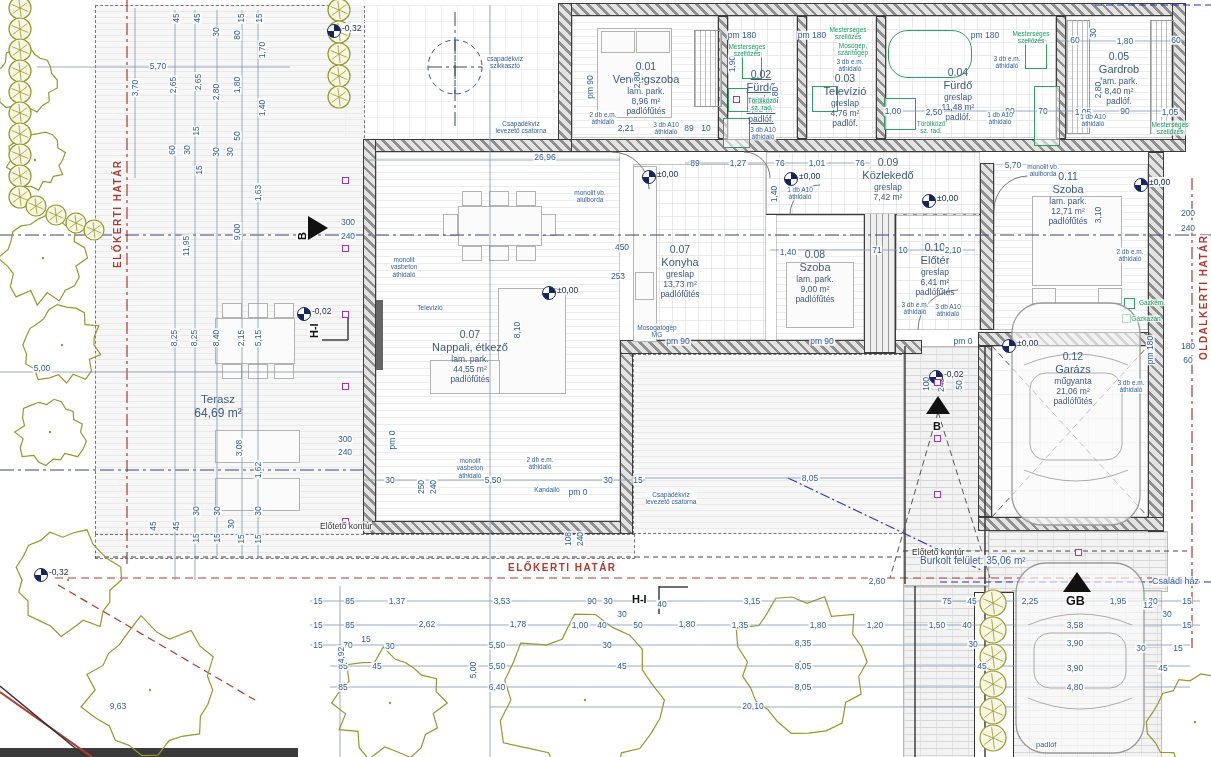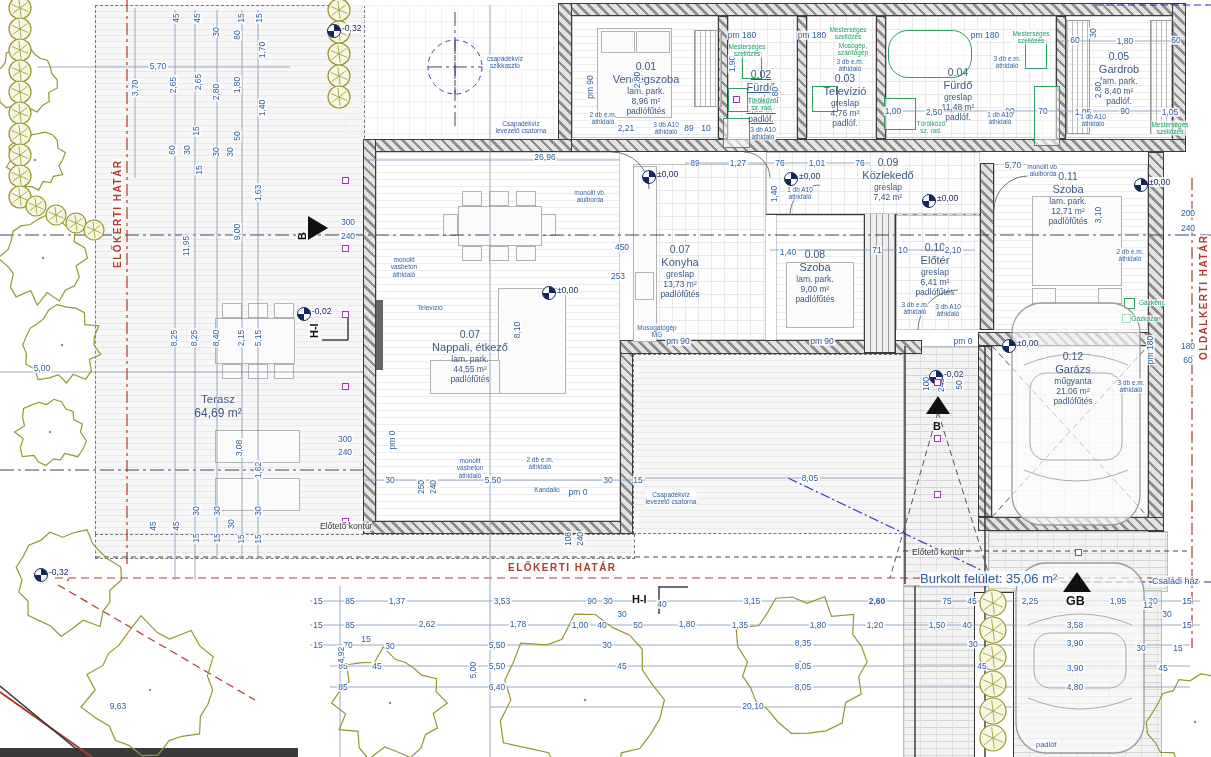--- a/index.html
+++ b/index.html
@@ -509,21 +509,21 @@
 
   <div id="dims">
       <div class="abs dim" style="left: 318px; top: 601px;">15</div>
       <div class="abs dim" style="left: 350px; top: 601px;">85</div>
       <div class="abs dim" style="left: 397px; top: 601px;">1,37</div>
       <div class="abs dim" style="left: 502px; top: 601px;">3,53</div>
       <div class="abs dim" style="left: 592px; top: 601px;">90</div>
       <div class="abs dim" style="left: 608px; top: 601px;">30</div>
       <div class="abs dim" style="left: 662px; top: 604px;">40</div>
       <div class="abs dim" style="left: 752px; top: 601px;">3,15</div>
-      <div class="abs dim" style="left: 877px; top: 601px; font-weight: bold;">2,60</div>
+      <div class="abs dim" style="left: 877px; top: 581px;">2,60</div>
       <div class="abs dim" style="left: 947px; top: 601px;">75</div>
       <div class="abs dim" style="left: 972px; top: 601px;">45</div>
       <div class="abs dim" style="left: 1030px; top: 601px;">2,25</div>
       <div class="abs dim" style="left: 1118px; top: 601px;">1,95</div>
       <div class="abs dim" style="left: 1153px; top: 601px;">30</div>
       <div class="abs dim" style="left: 1187px; top: 601px;">15</div>
       <div class="abs dim" style="left: 318px; top: 625px;">15</div>
       <div class="abs dim" style="left: 350px; top: 625px;">85</div>
       <div class="abs dim" style="left: 427px; top: 624px;">2,62</div>
       <div class="abs dim" style="left: 518px; top: 624px;">1,78</div>
@@ -856,21 +856,21 @@
       <div class="psq" style="left: 934px; top: 491px;"></div>
       <div class="psq" style="left: 1075px; top: 549px;"></div>
       <div class="psq" style="left: 733px; top: 96px;"></div>
     </div>
 
   <div class="abs boundary" style="left:508px;top:562px">ELŐKERTI HATÁR</div>
   <div class="abs boundary rot90" style="left:112px;top:268px">ELŐKERTI HATÁR</div>
   <div class="abs boundary rot90" style="left:1198px;top:360px">OLDALKERTI HATÁR</div>
   <div class="abs black-note" style="left:320px;top:521px">Előtető kontúr</div>
   <div class="abs black-note" style="left:912px;top:547px">Előtető kontúr</div>
-  <div class="abs blue-note" style="left:920px;top:571px;font-size:13px">Burkolt felület: 35,06 m²</div>
+  <div class="abs blue-note" style="left:920px;top:555px;font-size:10px">Burkolt felület: 35,06 m²</div>
   <div class="abs blue-note" style="left:1152px;top:576px;font-size:9px">Családi ház</div>
   <div class="abs blue-note" style="left:1036px;top:740px;font-size:7.5px">padlóf</div>
 
   <div class="abs tri-r" style="left:308px;top:216px"></div>
   <div class="abs sec rot90" style="left:296px;top:240px">B</div>
   <div class="abs tri-u" style="left:926px;top:396px"></div>
   <div class="abs sec" style="left:933px;top:420px">B</div>
   <div class="abs tri-u" style="left:1063px;top:572px;border-left-width:14px;border-right-width:14px;border-bottom-width:20px"></div>
   <div class="abs sec" style="left:1066px;top:594px;font-size:12.5px">GB</div>
   <div class="abs sec" style="left:632px;top:593px">H-I</div>

